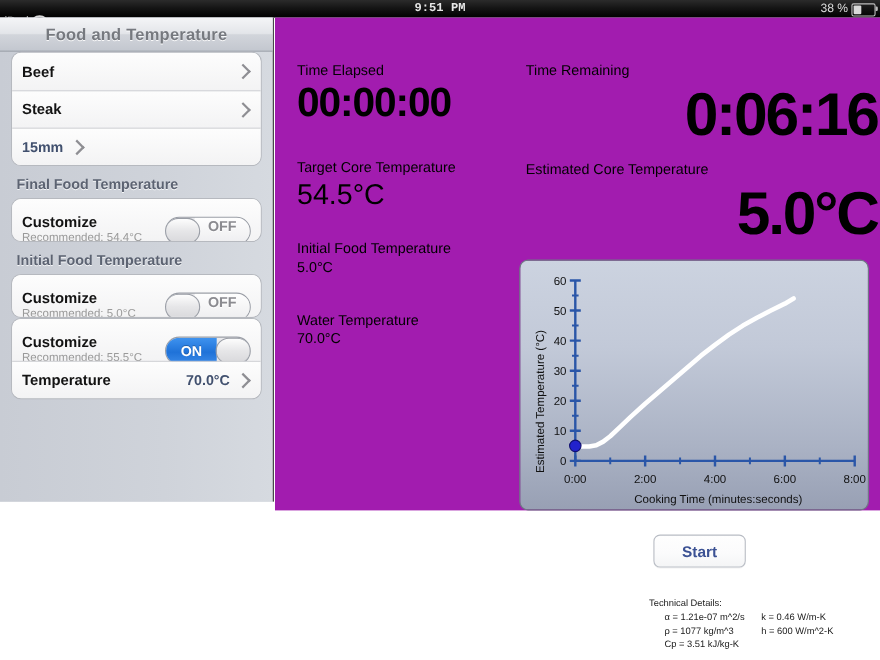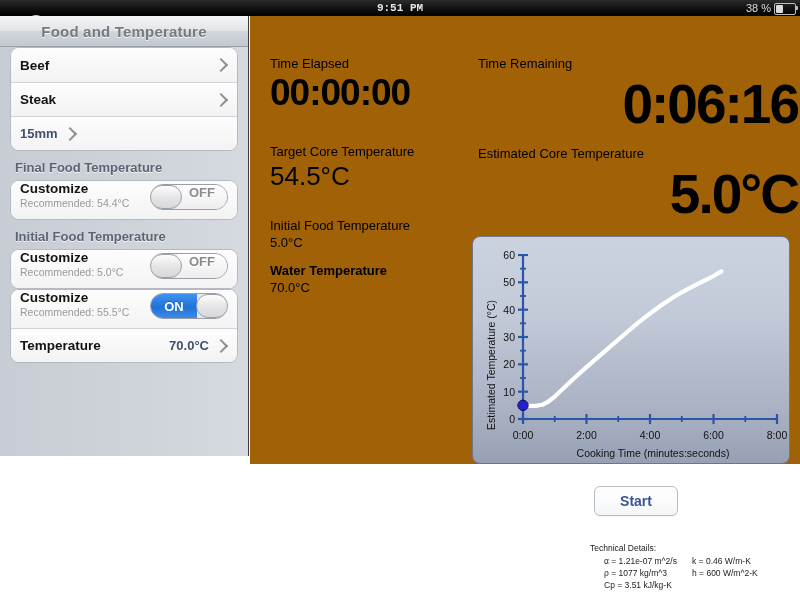--- a/index.html
+++ b/index.html
@@ -60,21 +60,21 @@
     overflow:hidden;
     box-shadow:0 1px 1px rgba(255,255,255,.6) inset;
   }
   .row{
     position:relative;height:34px;display:flex;align-items:center;
     padding:0 9px;box-sizing:border-box;
     border-top:1px solid #d2d3d6;
     background:linear-gradient(to bottom,#fdfdfd 0%,#f3f3f4 100%);
   }
   .row:first-child{border-top:none;}
-  .row-tall{height:38px;align-items:flex-start;padding-top:0;}
+  .row-tall{height:38px;align-items:flex-start;padding-top:13px;}
   .row-label{
     font-size:13.5px;font-weight:bold;color:#131313;flex:1;
   }
   .row-sub{
     font-size:10.5px;color:#9a9a9a;margin-top:1px;
   }
   .row-labelwrap{display:flex;flex-direction:column;flex:1;}
   .row-value{font-size:13px;color:#41506e;font-weight:bold;margin-right:7px;}
   .chev{
     width:8px;height:8px;border-right:2.4px solid #8e8e93;border-top:2.4px solid #8e8e93;
@@ -103,21 +103,21 @@
     position:absolute;top:0;bottom:0;width:32px;border-radius:14px;
     background:linear-gradient(to bottom,#fdfdfd 0%,#e6e6e8 50%,#d8d8db 100%);
     border:1px solid #9a9ea6;box-sizing:border-box;
   }
   .toggle.off .knob{left:-1px;}
   .toggle.on  .knob{right:-1px;}
 
   
   .main{
     position:absolute;left:250px;top:16px;width:550px;height:448px;
-    background:#a16207;box-sizing:border-box;padding-left:32px;
+    background:#a21caf;box-sizing:border-box;padding-left:32px;
   }
   .col-left{position:absolute;left:20px;top:40px;width:200px;}
   .col-right{position:absolute;left:228px;top:40px;width:320px;}
   .fld-label{font-size:13px;color:#000;line-height:16px;}
   .fld-big{font-size:37px;font-weight:bold;color:#000;line-height:42px;letter-spacing:-1px;}
   .fld-mid{font-size:26px;color:#000;line-height:32px;}
   .fld-small{font-size:13px;color:#000;line-height:17px;}
   .fld-huge{font-size:55px;font-weight:bold;color:#000;line-height:60px;letter-spacing:-2px;text-align:right;}
   .right-label{font-size:13px;color:#000;line-height:16px;}
 
@@ -255,21 +255,21 @@
 
   <div class="main">
 
     <div class="col-left">
       <div class="fld-label">Time Elapsed</div>
       <div class="fld-big">00:00:00</div>
       <div class="fld-label" style="margin-top:30px;">Target Core Temperature</div>
       <div class="fld-mid">54.5°C</div>
       <div class="fld-label" style="margin-top:26px;">Initial Food Temperature</div>
       <div class="fld-small">5.0°C</div>
-      <div class="fld-label" style="margin-top:12px;font-weight:bold;">Water Temperature</div>
+      <div class="fld-label" style="margin-top:32px;">Water Temperature</div>
       <div class="fld-small">70.0°C</div>
     </div>
 
     <div class="col-right">
       <div class="right-label">Time Remaining</div>
       <div class="fld-huge" style="margin-top:2px;">0:06:16</div>
       <div class="right-label" style="margin-top:12px;">Estimated Core Temperature</div>
       <div class="fld-huge" style="margin-top:2px;">5.0°C</div>
     </div>
 

